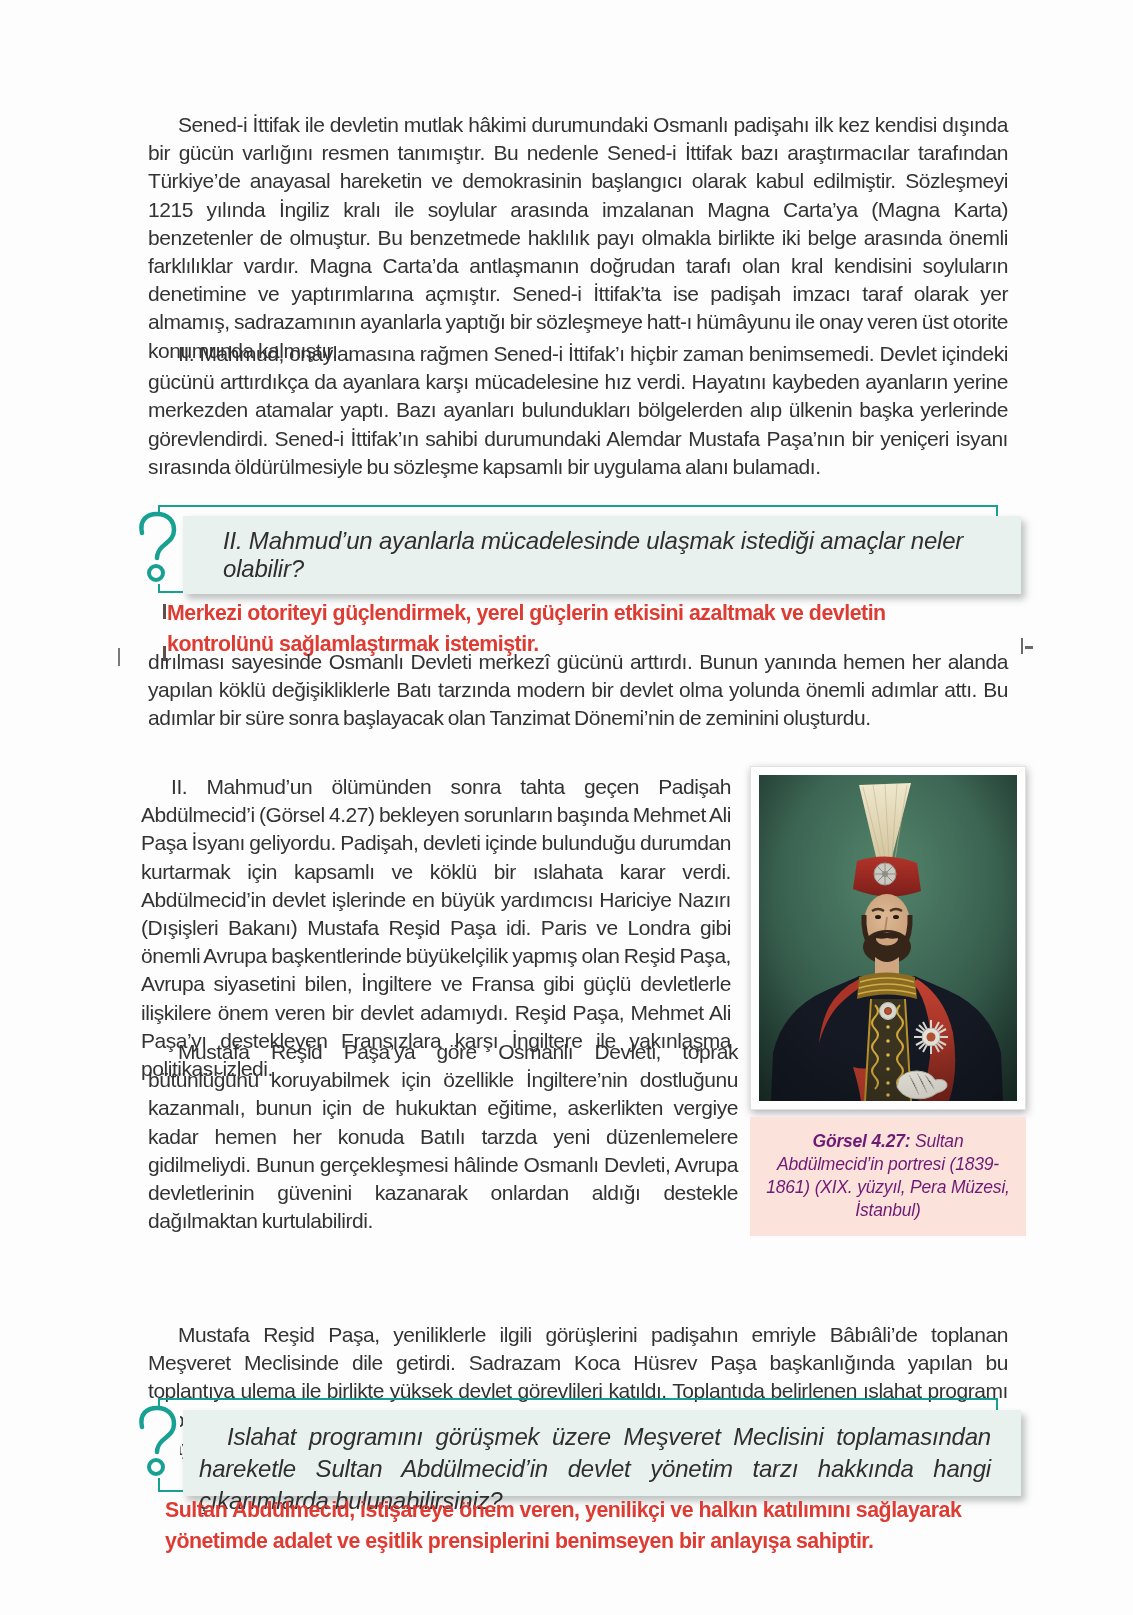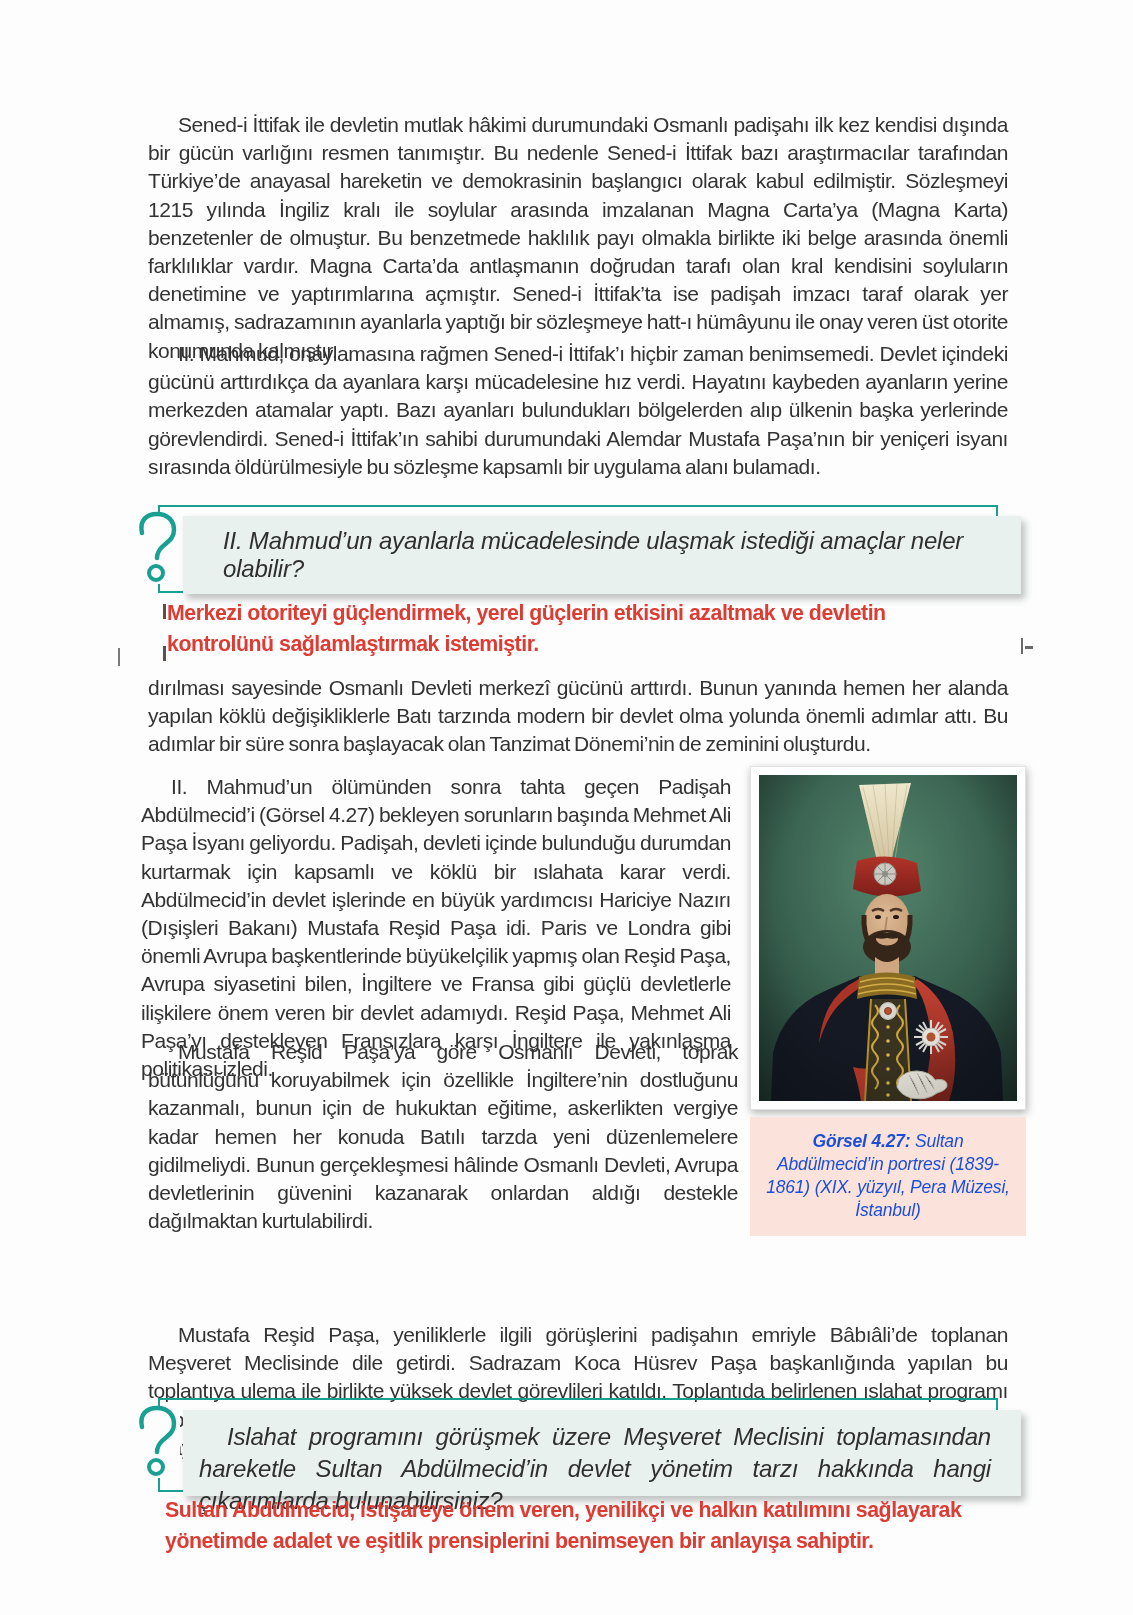--- a/index.html
+++ b/index.html
@@ -19,21 +19,21 @@
     text-align:justify;
     font-size:21px;
     line-height:28.2px;
     letter-spacing:-0.45px;
     word-spacing:-1.2px;
     color:#333333;
   }
   .indent{text-indent:30px;}
   #p1{left:137px;top:100px;width:860px;}
   #p2{left:137px;top:329px;width:860px;}
-  #p3{left:137px;top:663px;width:860px;}
+  #p3{left:137px;top:637px;width:860px;}
   #p4{left:130px;top:762px;width:590px;}
   #p5{left:137px;top:1027px;width:590px;}
   #p6{left:137px;top:1310px;width:860px;}
 
   
   .qrect{
     position:absolute;
     border:2.5px solid #18a093;
     background:transparent;
   }
@@ -93,21 +93,21 @@
   .figure-caption{
     position:absolute;
     left:750px;top:1117px;
     width:260px;
     background:#fbe3db;
     padding:13px 8px 14px 8px;
     text-align:center;
     font-style:italic;
     font-size:17.5px;
     line-height:23px;
-    color:#1d4ed8;
+    color:#701a75;
     letter-spacing:-0.2px;
   }
   .figure-caption .cap-label{font-weight:bold;}
 
   
   .artifact{position:absolute;background:#5d4f4c;}
   #art1{left:163px;top:604px;width:3px;height:15px;}
   #art2{left:163px;top:646px;width:3px;height:15px;}
   #art3{left:118px;top:648px;width:2px;height:18px;background:#7a7a7a;}
   #art4{left:1021px;top:638px;width:2px;height:16px;background:#6a6a6a;}

